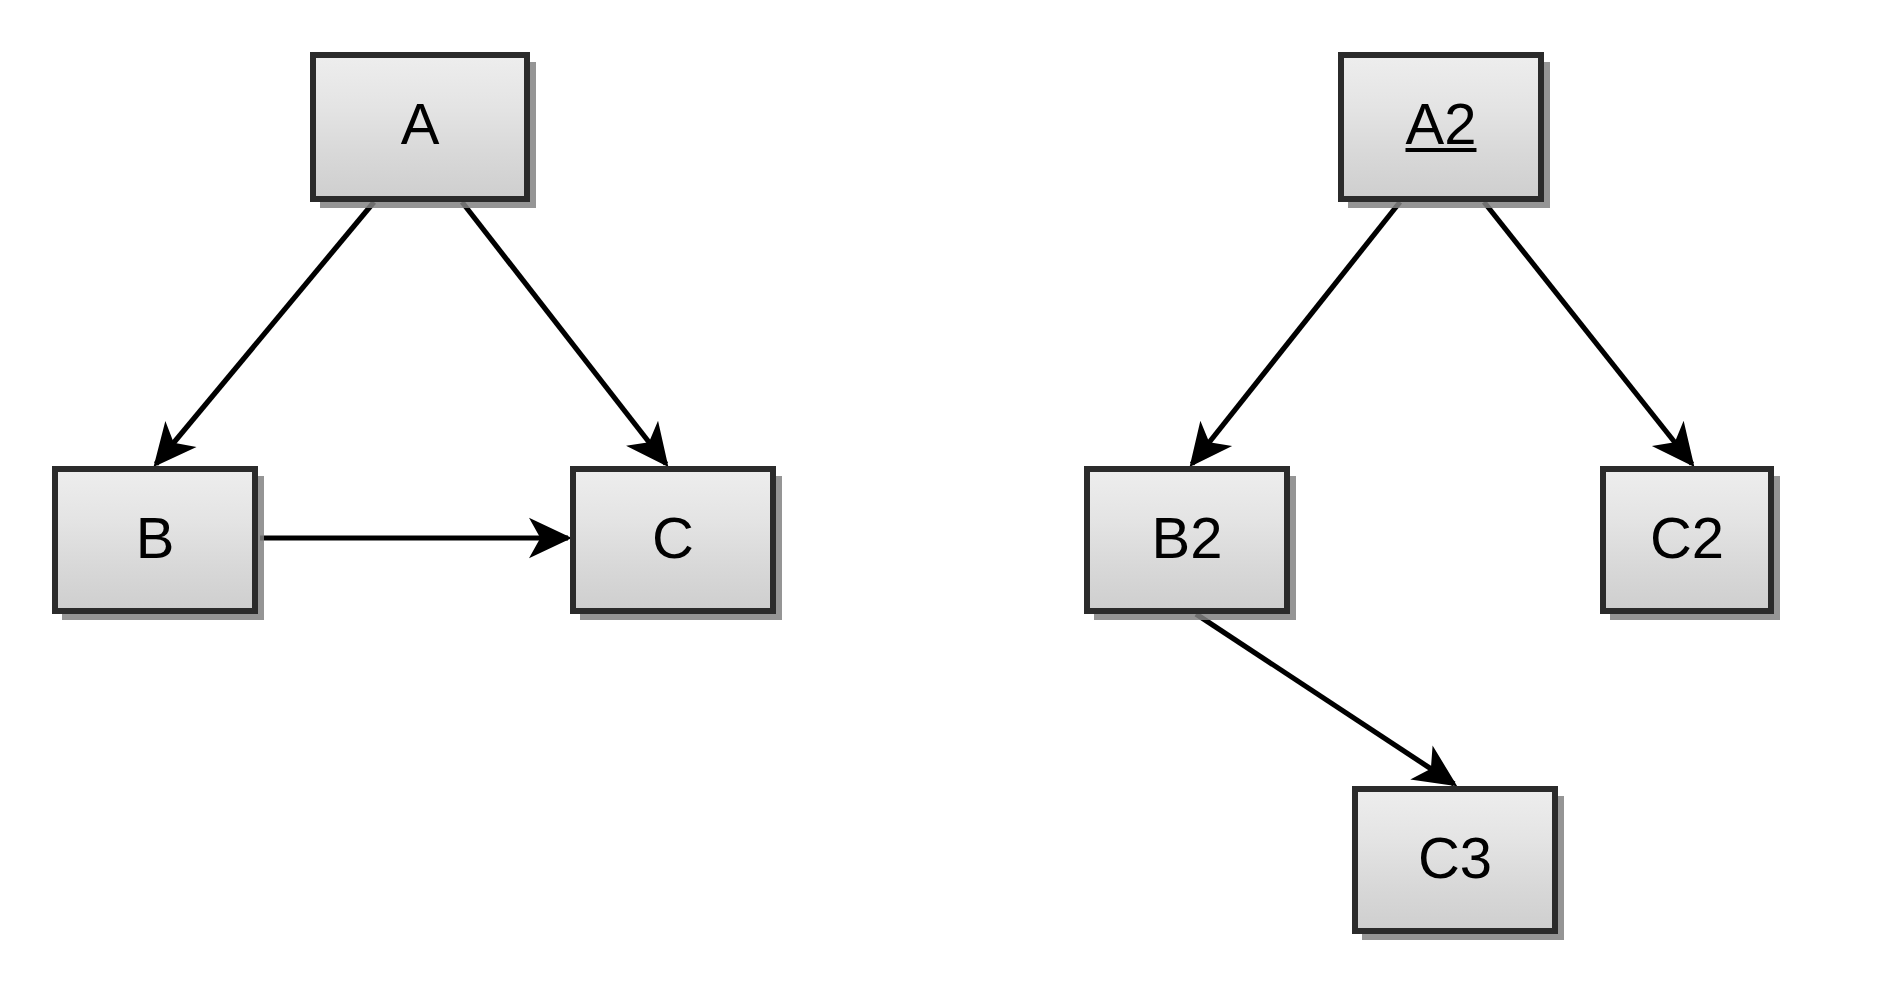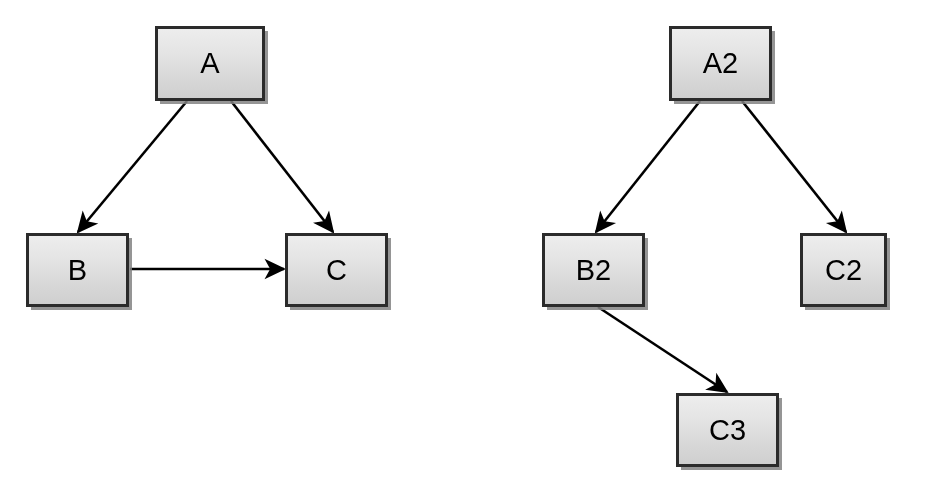--- a/index.html
+++ b/index.html
@@ -70,21 +70,21 @@
   <div id="node-layer">
       <div class="node" style="left: 155px; top: 26px; width: 110px; height: 75px;">
         <span class="node-label">A</span>
       </div>
       <div class="node" style="left: 26px; top: 233px; width: 103px; height: 74px;">
         <span class="node-label">B</span>
       </div>
       <div class="node" style="left: 285px; top: 233px; width: 103px; height: 74px;">
         <span class="node-label">C</span>
       </div>
-      <div class="node" style="left: 669px; top: 26px; width: 103px; height: 75px;">
+      <div class="node" style="left: 669px; top: 26px; width: 103px; height: 75px; text-decoration: underline;">
         <span class="node-label">A2</span>
       </div>
       <div class="node" style="left: 542px; top: 233px; width: 103px; height: 74px;">
         <span class="node-label">B2</span>
       </div>
       <div class="node" style="left: 800px; top: 233px; width: 87px; height: 74px;">
         <span class="node-label">C2</span>
       </div>
       <div class="node" style="left: 676px; top: 393px; width: 103px; height: 74px; text-align: right;">
         <span class="node-label">C3</span>

